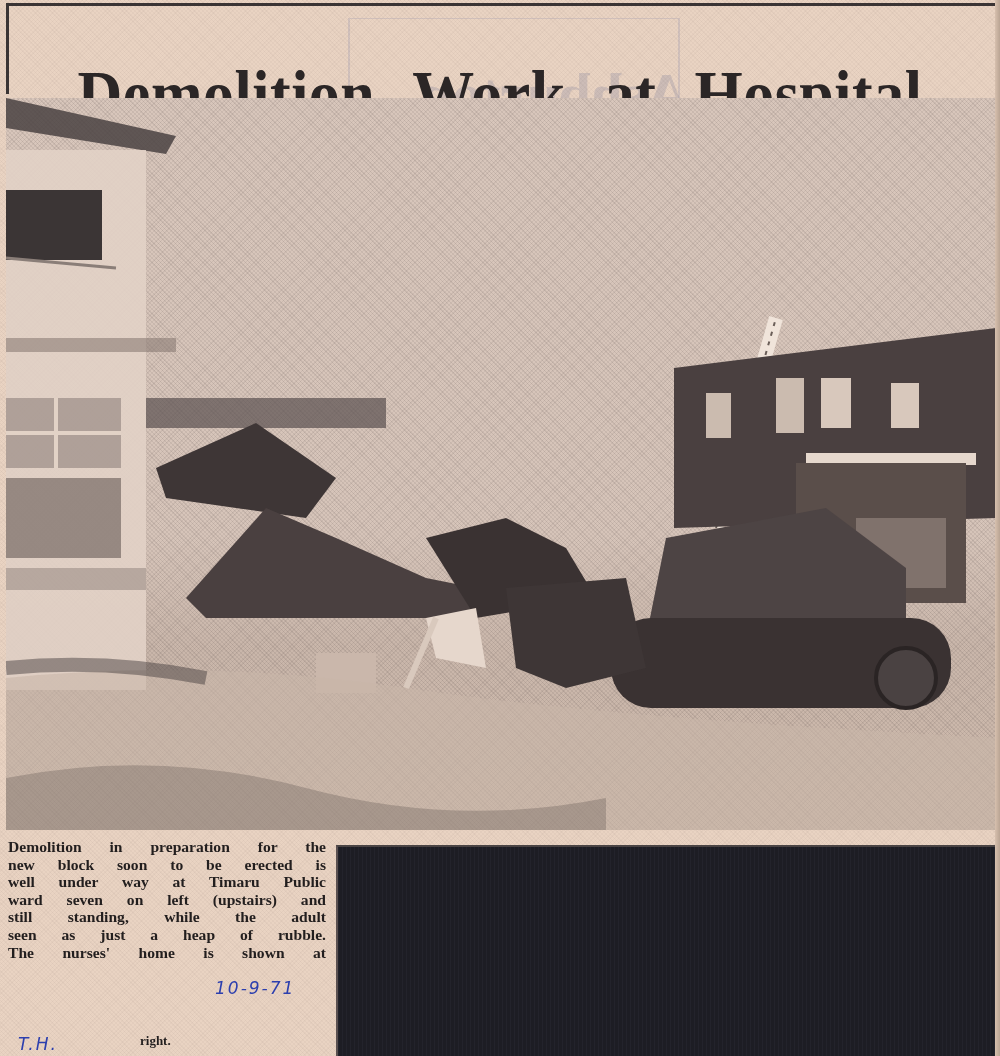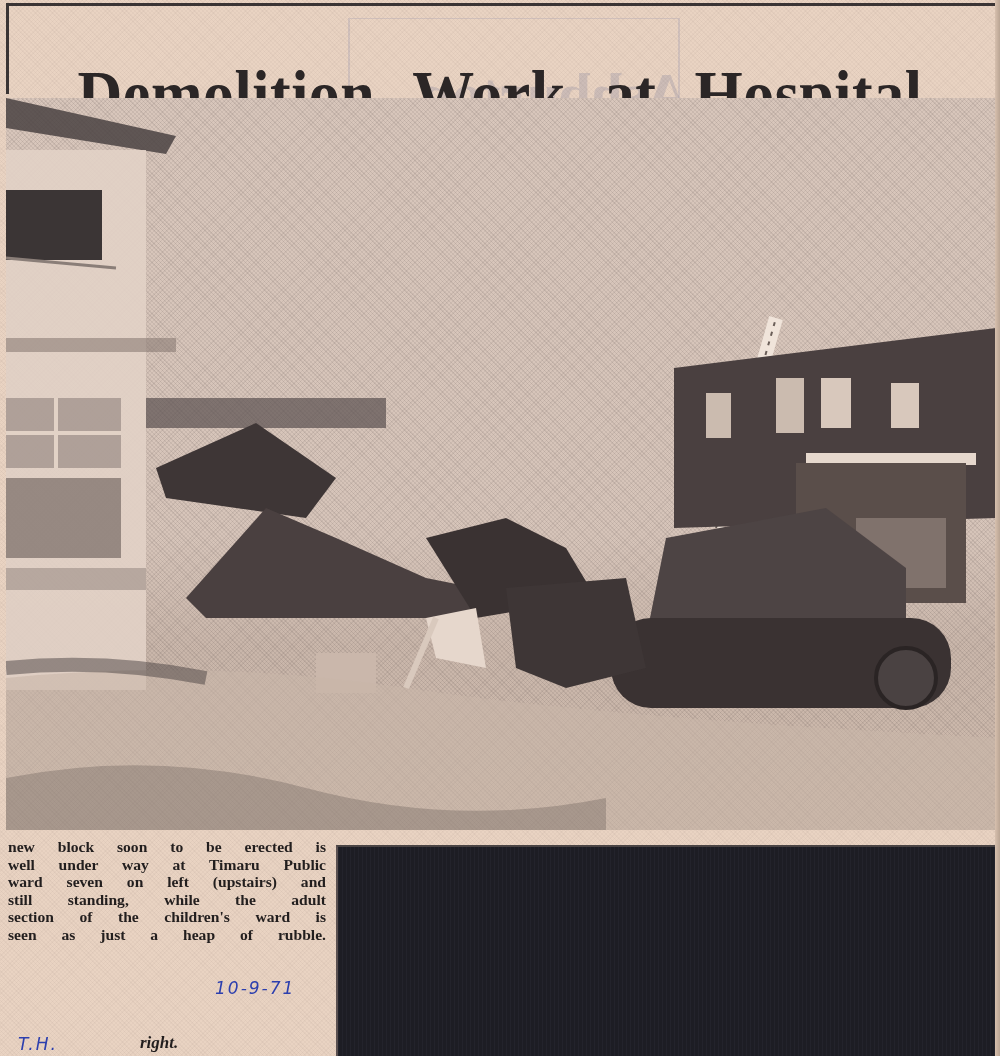--- a/index.html
+++ b/index.html
@@ -55,21 +55,21 @@
     .photo svg { position: absolute; left: 0; top: 0; }
     .caption {
       position: absolute; left: 8px; top: 838px; width: 318px; height: 216px;
       font-family: "Liberation Serif", serif; font-weight: bold;
       font-size: 15.6px; line-height: 17.6px; color: #221e1e;
       text-align: justify; text-align-last: justify;
     }
     .caption .line { display: block; white-space: nowrap; text-align: justify; text-align-last: justify; }
     .caption-last {
       position: absolute; left: 8px; top: 1033px; width: 320px; height: 20px;
-      font-family: "Liberation Serif", serif; font-size: 17px; font-weight: bold; color: #221e1e; font-style: italic;
+      font-family: "Liberation Serif", serif; font-size: 13px; font-weight: bold; color: #221e1e;
     }
     .handwriting {
       position: absolute; font-family: "DejaVu Sans", sans-serif; color: #2c3fae;
       font-style: italic; font-size: 17px; letter-spacing: 2px;
     }
     .black-area {
       position: absolute; left: 336px; top: 845px; width: 664px; height: 211px;
       background:
         repeating-linear-gradient(90deg, rgba(80,80,100,0.12) 0 1px, transparent 1px 4px),
         #1d1d24;
@@ -148,26 +148,27 @@
 
       <g>
         <path d="M0,580 Q200,560 400,590 T992,640 L992,732 L0,732 Z" fill="#c8b5a8" opacity="0.6"></path>
         <path d="M0,680 Q150,650 300,690 T600,700 L600,732 L0,732 Z" fill="#6a5e58" opacity="0.35"></path>
         <path d="M0,570 Q100,560 200,580" stroke="#4a4242" stroke-width="14" fill="none" opacity="0.5"></path>
       </g>
     </svg>
   </div>
 
   <div class="caption">
+    <span class="line">Demolition in preparation for the</span>
     <span class="line">new block soon to be erected is</span>
     <span class="line">well under way at Timaru Public</span>
     <span class="line">ward seven on left (upstairs) and</span>
     <span class="line">still standing, while the adult</span>
-    <span class="line">section of the children's ward is</span>
     <span class="line">seen as just a heap of rubble.</span>
+    <span class="line">The nurses' home is shown at</span>
   </div>
 
   <div class="handwriting" style="left:18px; top:1034px;">T.H.</div>
   <div class="caption-last" style="left:140px; width:60px;">right.</div>
   <div class="handwriting" style="left:215px; top:978px;">10-9-71</div>
 
   <div class="black-area"></div>
   <div class="right-edge"></div>
 </div>
 

